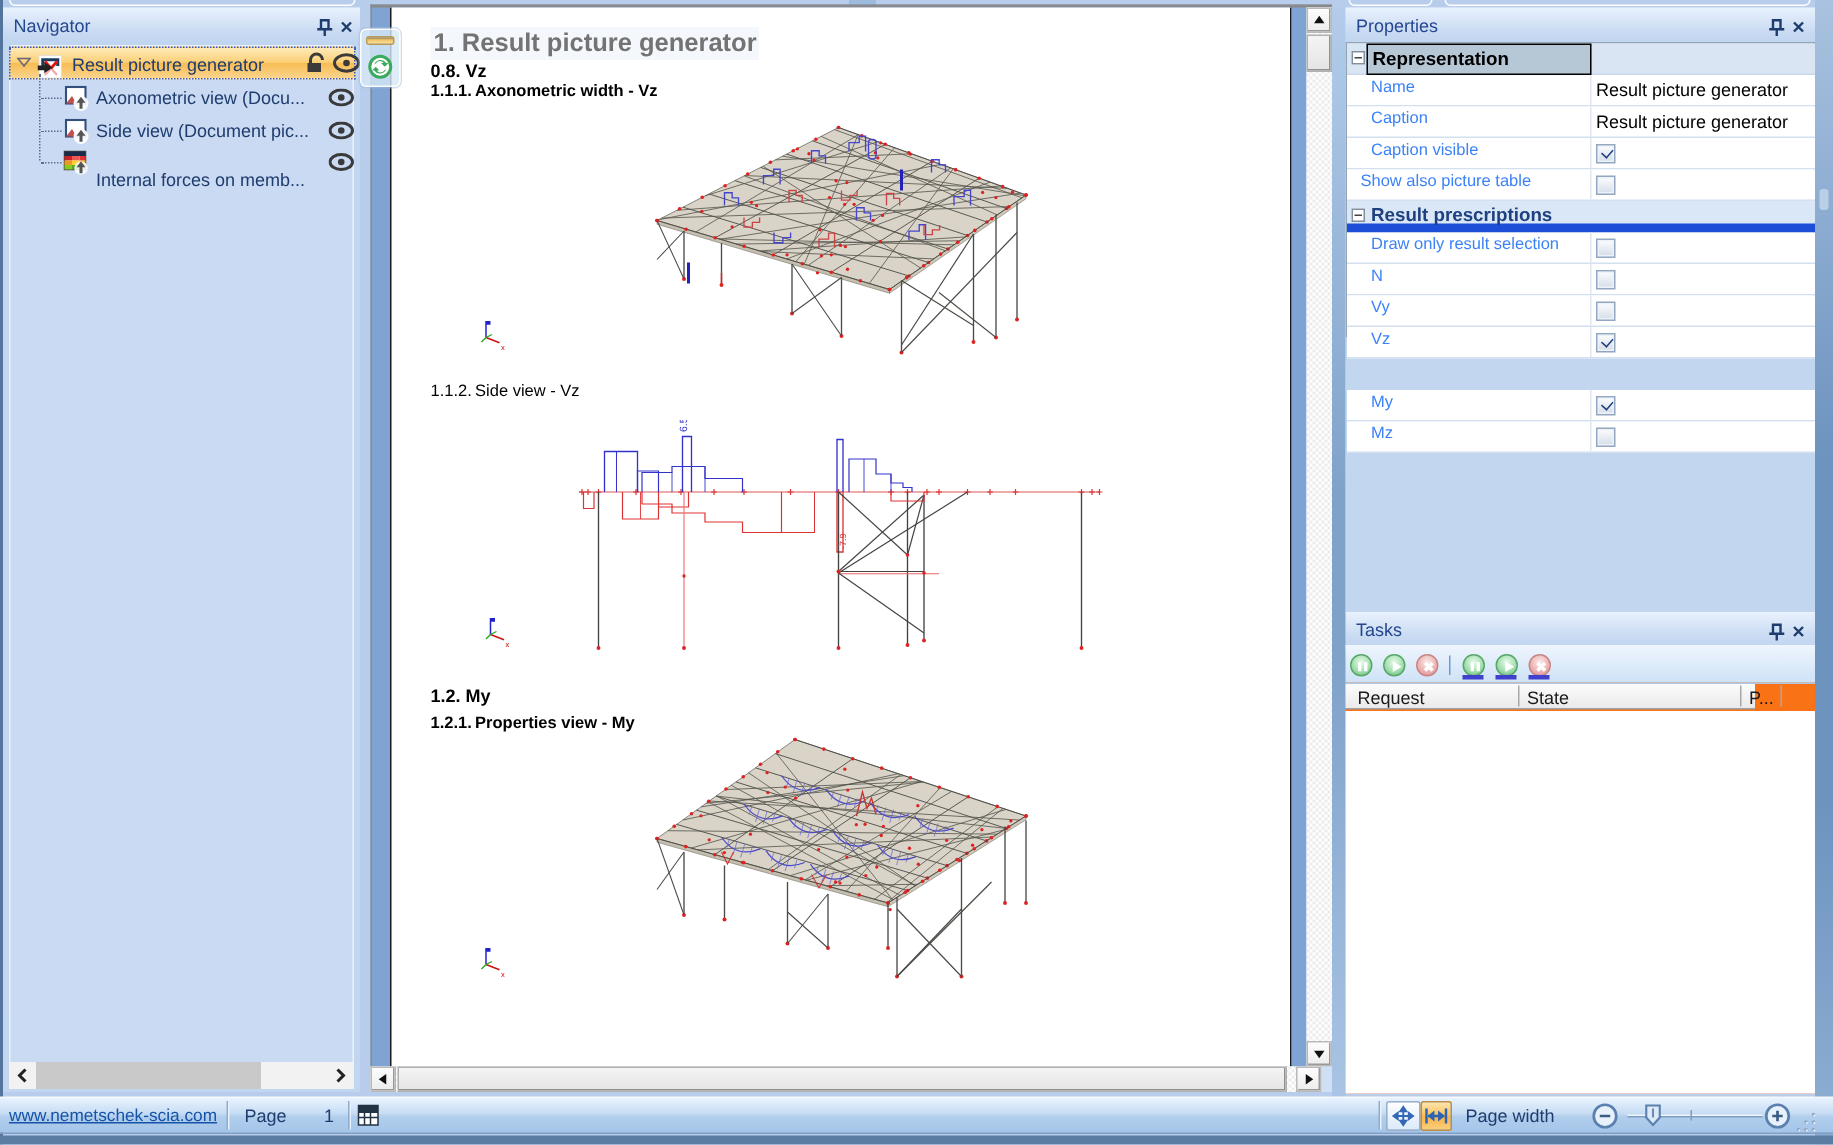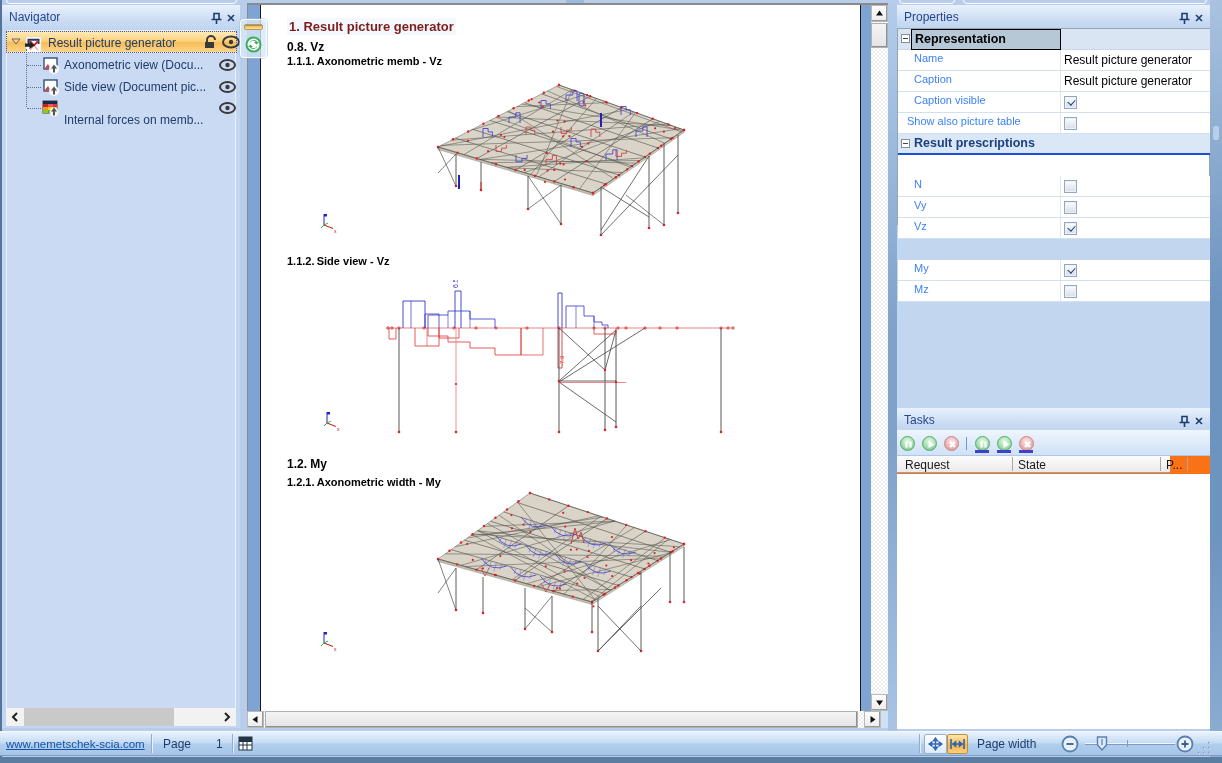--- a/index.html
+++ b/index.html
@@ -121,26 +121,26 @@
     <svg class="abs" style="left:219px;top:102px" width="17" height="12" viewBox="0 0 17 12">
       <ellipse cx="8.5" cy="6" rx="7.5" ry="5" fill="none" stroke="#3a3a3a" stroke-width="2"></ellipse>
       <circle cx="8.5" cy="6" r="2.2" fill="#3a3a3a"></circle>
     </svg>
   </div>
 
 <div class="abs" style="left:247px;top:3px;width:641px;height:724px;background:#7fa3d2;border-top:2px solid #8a8a8a;border-left:1px solid #8a8a8a"></div>
 <div class="abs" style="left:260px;top:5px;width:601px;height:706px;background:#fff;border-left:1px solid #1a1a1a;border-right:1px solid #1a1a1a"></div>
 
 <div class="abs" style="left:261px;top:5px;width:599px;height:706px;overflow:hidden">
-  <div class="abs" style="left:26px;top:13px;font-size:13px;font-weight:bold;color:#7f1d1d;background:#f4f7fb;padding:1px 2px">1. Result picture generator</div>
+  <div class="abs" style="left:26px;top:13px;font-size:17px;font-weight:bold;color:#737373;background:#f4f7fb;padding:1px 2px">1. Result picture generator</div>
   <div class="abs" style="left:26px;top:35px;font-size:12px;font-weight:bold">0.8. Vz</div>
-  <div class="abs" style="left:26px;top:50px;font-size:11px;font-weight:bold">1.1.1. Axonometric memb - Vz</div>
-  <div class="abs" style="left:26px;top:250px;font-size:11px;font-weight:bold">1.1.2. Side view - Vz</div>
+  <div class="abs" style="left:26px;top:50px;font-size:11px;font-weight:bold">1.1.1. Axonometric width - Vz</div>
+  <div class="abs" style="left:26px;top:250px;font-size:11px;font-weight:normal">1.1.2. Side view - Vz</div>
   <div class="abs" style="left:26px;top:452px;font-size:12px;font-weight:bold">1.2. My</div>
-  <div class="abs" style="left:26px;top:471px;font-size:11px;font-weight:bold">1.2.1. Axonometric width - My</div>
+  <div class="abs" style="left:26px;top:471px;font-size:11px;font-weight:bold">1.2.1. Properties view - My</div>
   <svg style="position:absolute;left:160px;top:70px" width="290" height="175" viewBox="0 0 290 175">
       <polygon points="17,72 138,10 263,55 172,118" fill="#dad4c8" stroke="#77776f" stroke-width="0.6"></polygon>
       <polygon points="17,72 172,118 172,120.5 17,74.5" fill="#c6beae" stroke="#77776f" stroke-width="0.4"></polygon>
       <polygon points="172,118 263,55 263,57.5 172,120.5" fill="#cfc7b7" stroke="#77776f" stroke-width="0.4"></polygon>
       <line x1="55.8" y1="83.5" x2="169.2" y2="21.2" stroke="#4a4a46" stroke-width="0.6"></line>
       <line x1="94.5" y1="95.0" x2="200.5" y2="32.5" stroke="#4a4a46" stroke-width="0.6"></line>
       <line x1="133.2" y1="106.5" x2="231.8" y2="43.8" stroke="#4a4a46" stroke-width="0.6"></line>
       <line x1="17.0" y1="72.0" x2="172.0" y2="118.0" stroke="#4a4a46" stroke-width="0.6"></line>
       <circle cx="172.0" cy="118.0" r="1.2" fill="#d22"></circle>
       <line x1="34.3" y1="63.1" x2="185.0" y2="109.0" stroke="#4a4a46" stroke-width="0.6"></line>
@@ -644,24 +644,29 @@
       <div class="prow" style="top:63px">
         <div class="pdiv"></div>
           <div class="plabel" style="">Caption visible</div>
         <div class="chk on"></div>
       </div>
       <div class="prow" style="top:84px">
         <div class="pdiv"></div>
           <div class="plabel" style="left:9px;">Show also picture table</div>
         <div class="chk"></div>
       </div>
-      <div class="prow" style="top:105px;background:#d9e7f6;border-bottom:2px solid #1d4ed8">
+      <div class="prow" style="top:105px;background:#d9e7f6;border-bottom:6px solid #1d4ed8">
           <div class="minus" style="top:5px"></div>
           <div style="position:absolute;left:16px;top:2px;font-size:12.5px;font-weight:bold;color:#1e4080">Result prescriptions</div>
         </div>
+      <div class="prow" style="top:126px">
+        <div class="pdiv"></div>
+          <div class="plabel" style="">Draw only result selection</div>
+        <div class="chk"></div>
+      </div>
       <div class="prow" style="top:147px">
         <div class="pdiv"></div>
           <div class="plabel" style="">N</div>
         <div class="chk"></div>
       </div>
       <div class="prow" style="top:168px">
         <div class="pdiv"></div>
           <div class="plabel" style="">Vy</div>
         <div class="chk"></div>
       </div>

